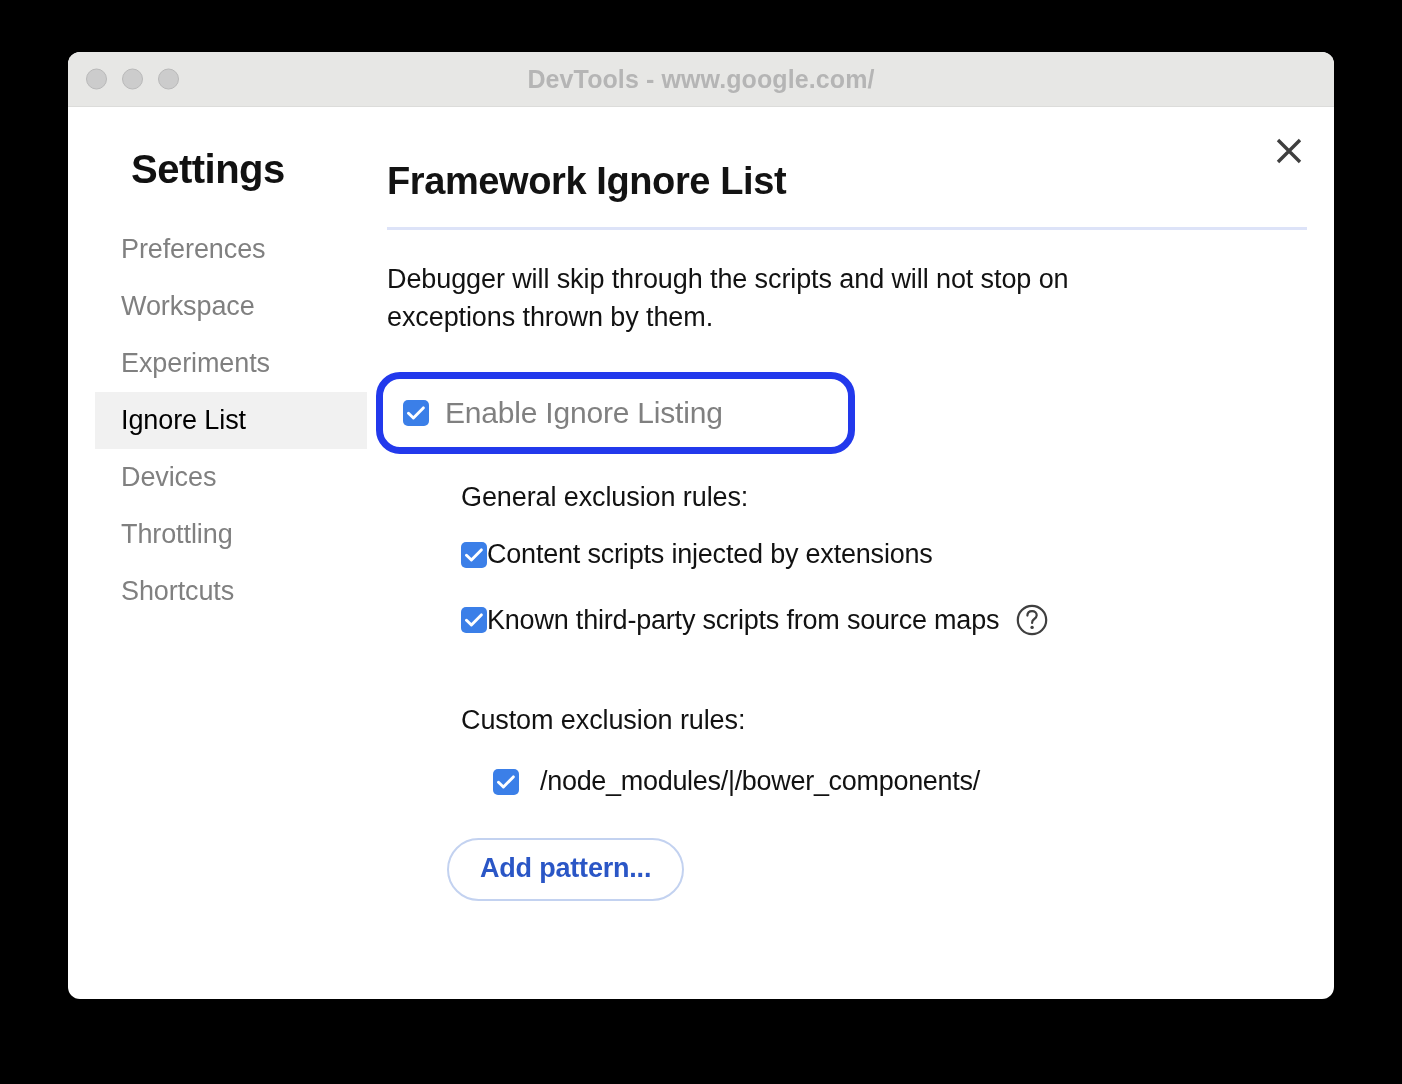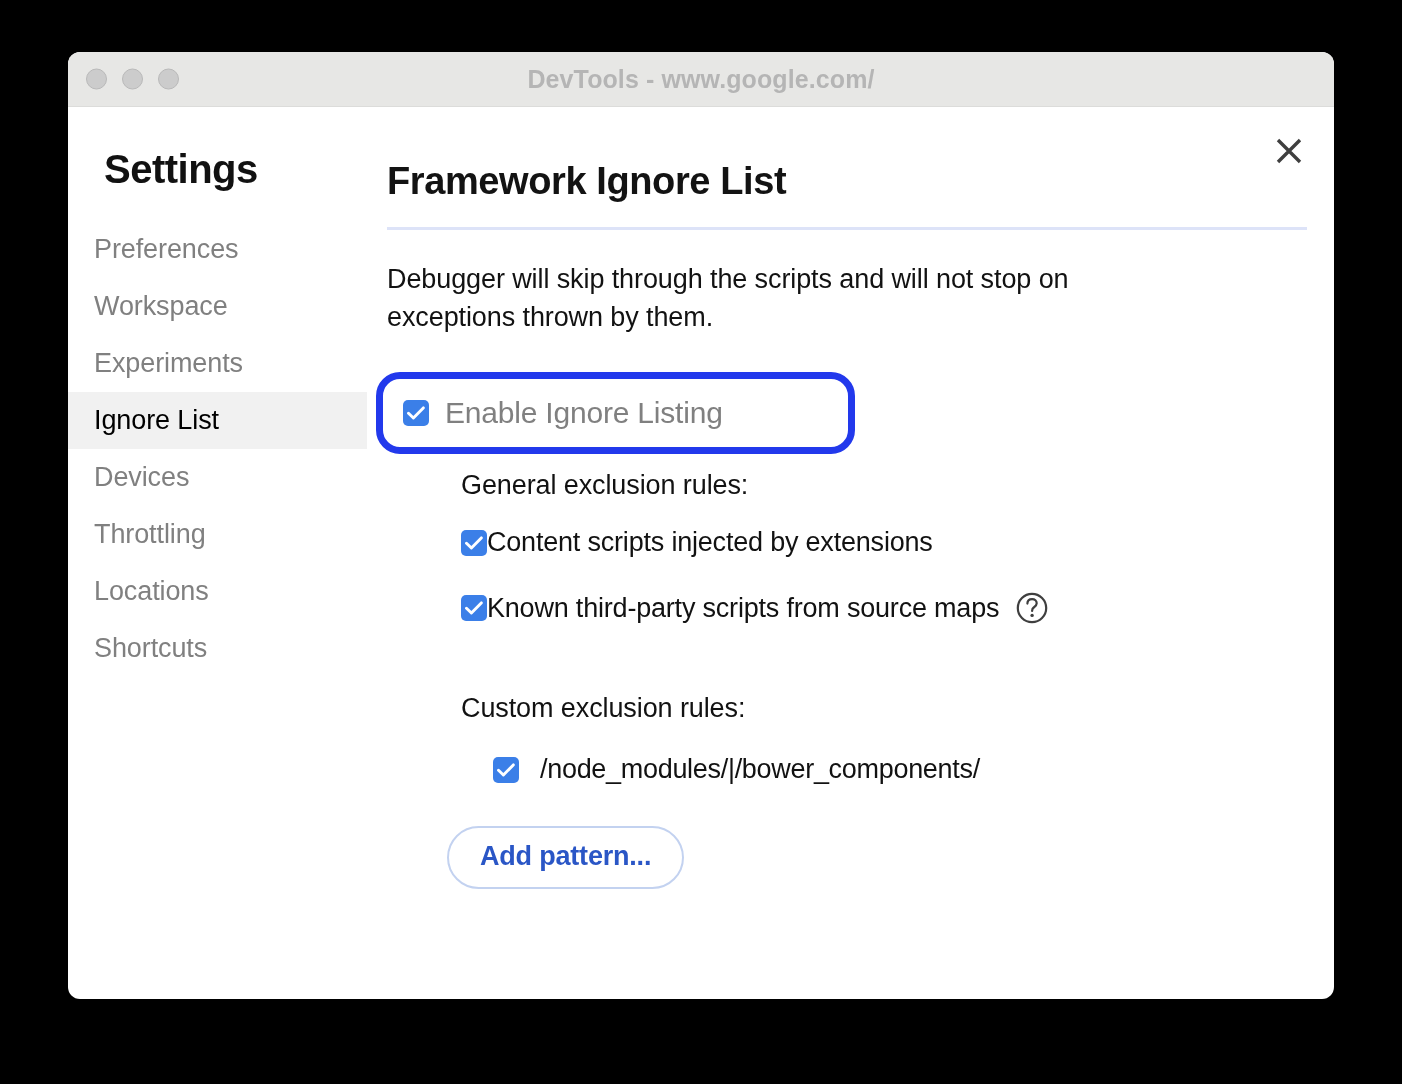--- a/index.html
+++ b/index.html
@@ -70,20 +70,21 @@
     display: flex;
     height: 892px;
   }
 
   
   #sidebar {
     width: 299px;
     flex: 0 0 299px;
     padding-top: 40px;
     box-sizing: border-box;
+    padding-left: 27px;
   }
   #settings-heading {
     font-size: 40px;
     font-weight: bold;
     color: #111111;
     letter-spacing: -0.5px;
     padding: 0 0 0 36px;
     margin: 0 0 30px 0;
     line-height: 1.1;
   }
@@ -183,21 +184,21 @@
   .checkbox svg {
     position: absolute;
     left: 50%;
     top: 50%;
     transform: translate(-50%, -50%);
     display: block;
   }
 
   
   #rules {
-    margin-top: 16px;
+    margin-top: 28px;
     padding-left: 74px;
   }
   .section-label {
     font-size: 27px;
     color: #121212;
     letter-spacing: -0.1px;
   }
   .rule-row {
     display: flex;
     align-items: center;
@@ -254,21 +255,20 @@
   <div id="content">
 
     <div id="sidebar">
       <h1 id="settings-heading">Settings</h1>
       <div class="sidebar-item">Preferences</div>
       <div class="sidebar-item">Workspace</div>
       <div class="sidebar-item">Experiments</div>
       <div class="sidebar-item selected">Ignore List</div>
       <div class="sidebar-item">Devices</div>
       <div class="sidebar-item">Throttling</div>
-      <div class="sidebar-item">Locations</div>
       <div class="sidebar-item">Shortcuts</div>
     </div>
 
     <div id="main">
 
       <div id="close-button">
         <svg width="30" height="30" viewBox="0 0 30 30" aria-hidden="true">
           <path d="M4 4 L26 26 M26 4 L4 26" stroke="#3f3f3f" stroke-width="3.4" stroke-linecap="butt"></path>
         </svg>
       </div>

